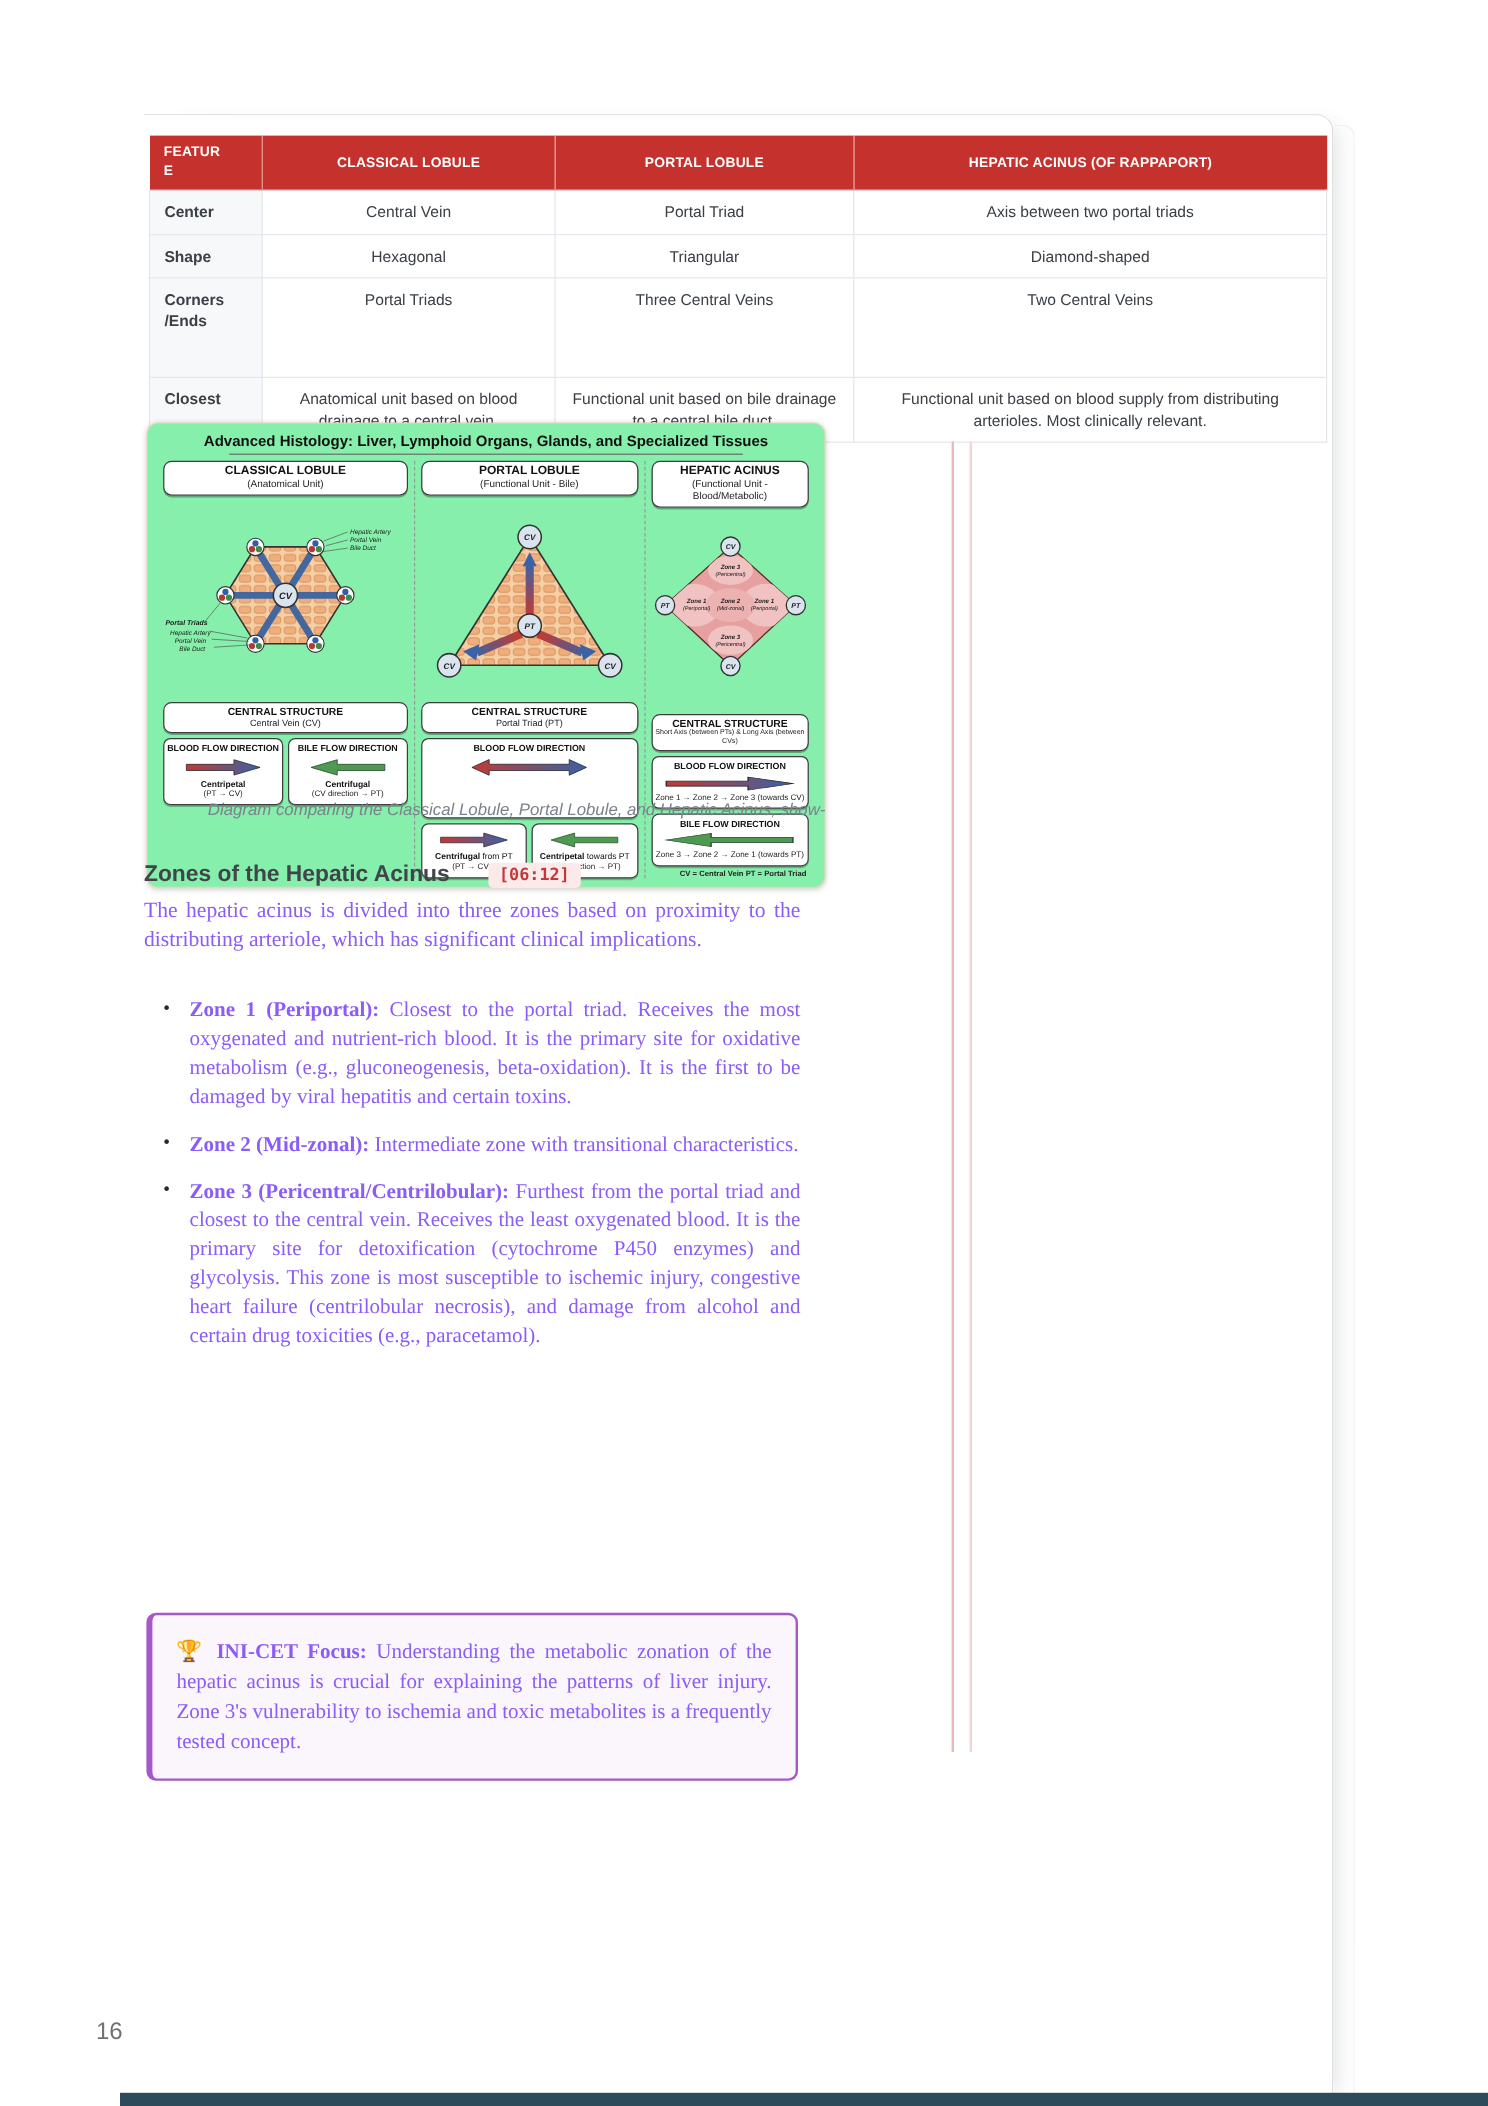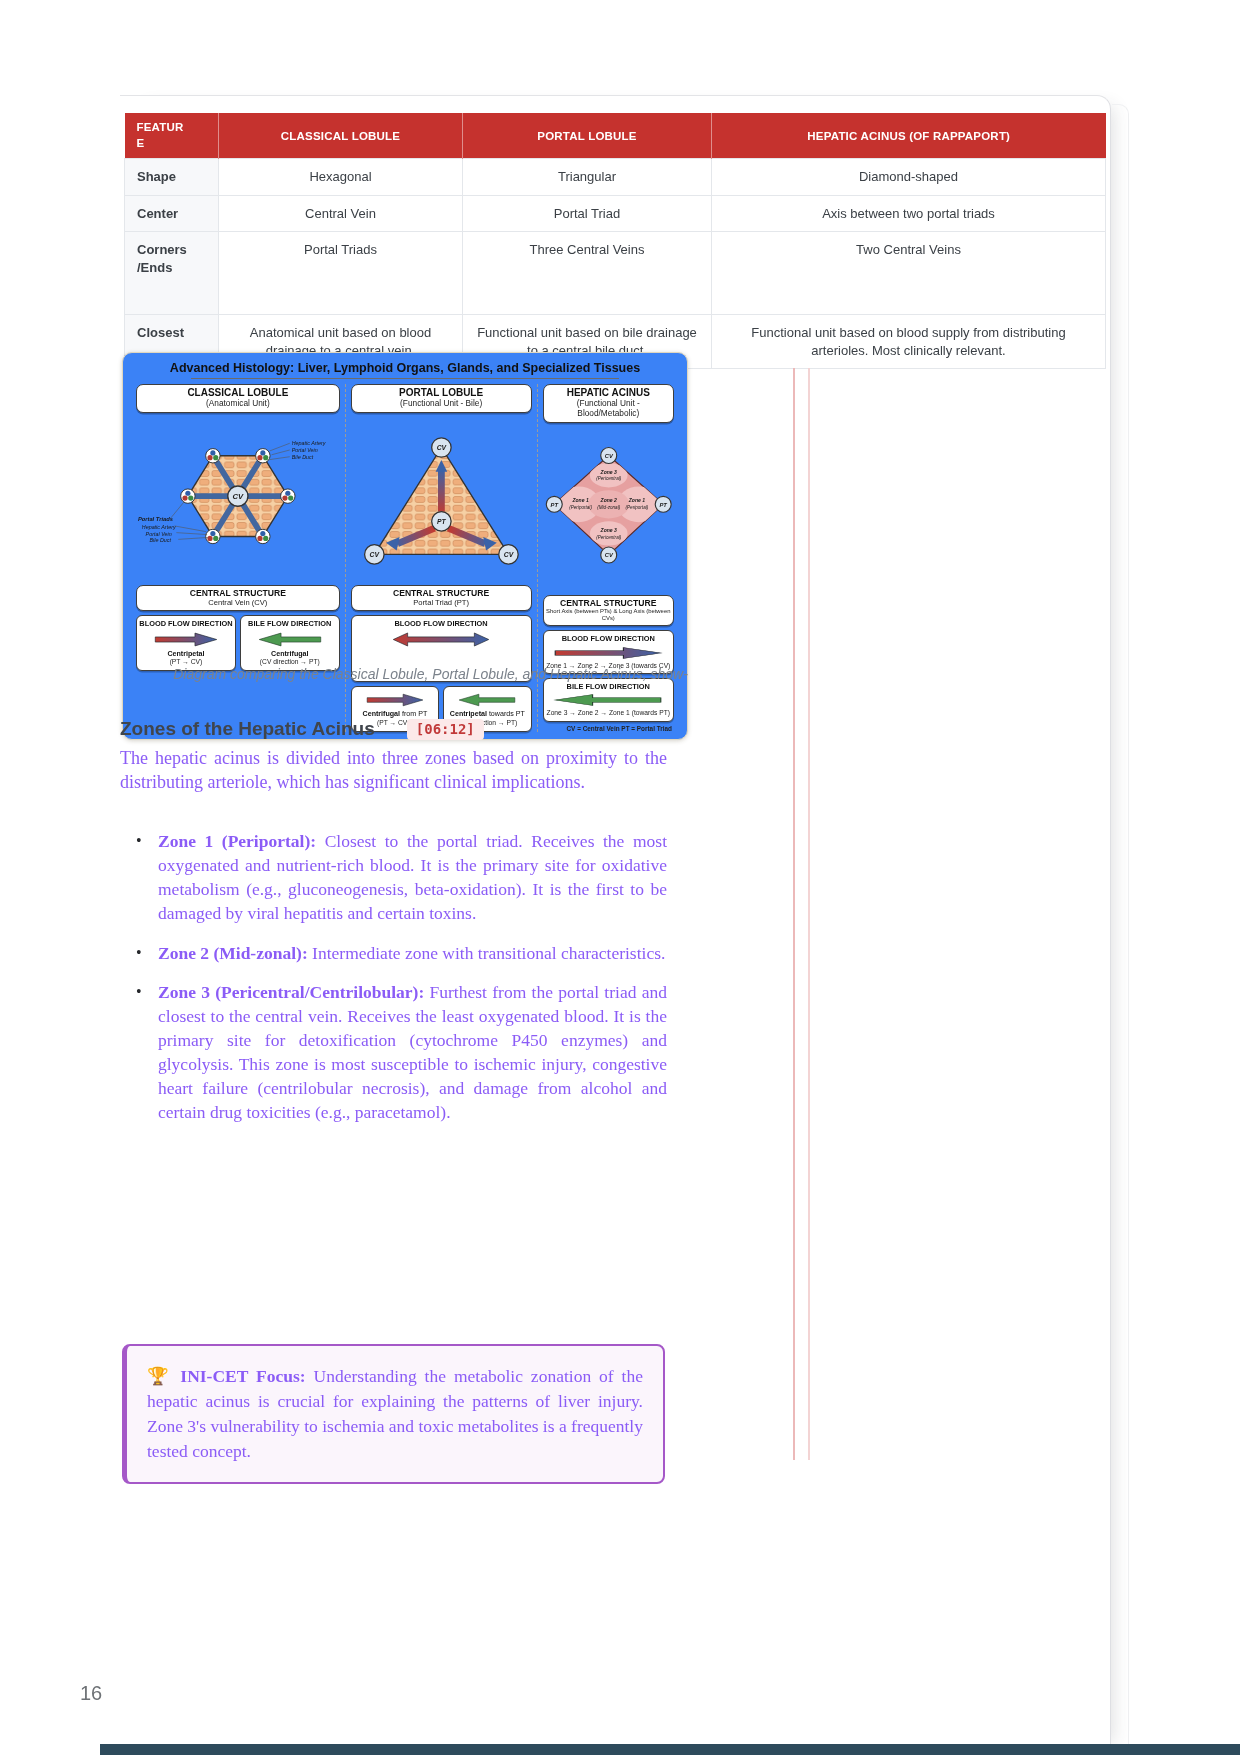--- a/index.html
+++ b/index.html
@@ -37,21 +37,21 @@
     border:1px solid #E4E7EB;padding:9px 10px;text-align:center;vertical-align:top;
     background:#fff;line-height:1.35;
   }
   .cmp-table td.feat{
     background:#F7F8FA;text-align:left;font-weight:bold;padding-left:12px;color:#3B4046;
   }
   .row-tall td{padding-bottom:38px;}
   
   .figure-card{
     position:absolute;left:122px;top:352px;width:566px;
-    background:#3b82f6;border:1px solid #E0D7BF;border-radius:10px;
+    background:#86efac;border:1px solid #E0D7BF;border-radius:10px;
     box-shadow:0 1px 4px rgba(90,80,50,.25);
     padding:6px 8px 7px;box-sizing:border-box;
   }
   .fig-title{text-align:center;font-size:12.5px;font-weight:bold;color:#111;padding:2px 0 3px;}
   .fig-rule{border-bottom:1.5px solid #6B6B6B;width:78%;margin:0 auto 5px;}
   .fig-body{display:flex;align-items:stretch;}
   .fig-col{box-sizing:border-box;padding:0 5px;display:flex;flex-direction:column;}
   .fig-col.c1{flex:0 0 39%;}
   .fig-col.c2{flex:0 0 35%;}
   .fig-col.c3{flex:0 0 26%;}
@@ -132,30 +132,30 @@
   <thead>
     <tr>
       <th><span class="wrap-narrow">FEATURE</span></th>
       <th>CLASSICAL LOBULE</th>
       <th>PORTAL LOBULE</th>
       <th>HEPATIC ACINUS (OF RAPPAPORT)</th>
     </tr>
   </thead>
   <tbody>
     <tr>
+      <td class="feat">Center</td>
+      <td>Central Vein</td>
+      <td>Portal Triad</td>
+      <td>Axis between two portal triads</td>
+    </tr>
+    <tr>
       <td class="feat">Shape</td>
       <td>Hexagonal</td>
       <td>Triangular</td>
       <td>Diamond-shaped</td>
-    </tr>
-    <tr>
-      <td class="feat">Center</td>
-      <td>Central Vein</td>
-      <td>Portal Triad</td>
-      <td>Axis between two portal triads</td>
     </tr>
     <tr class="row-tall">
       <td class="feat">Corners /Ends</td>
       <td>Portal Triads</td>
       <td>Three Central Veins</td>
       <td>Two Central Veins</td>
     </tr>
     <tr>
       <td class="feat">Closest</td>
       <td>Anatomical unit based on blood drainage to a central vein.</td>

